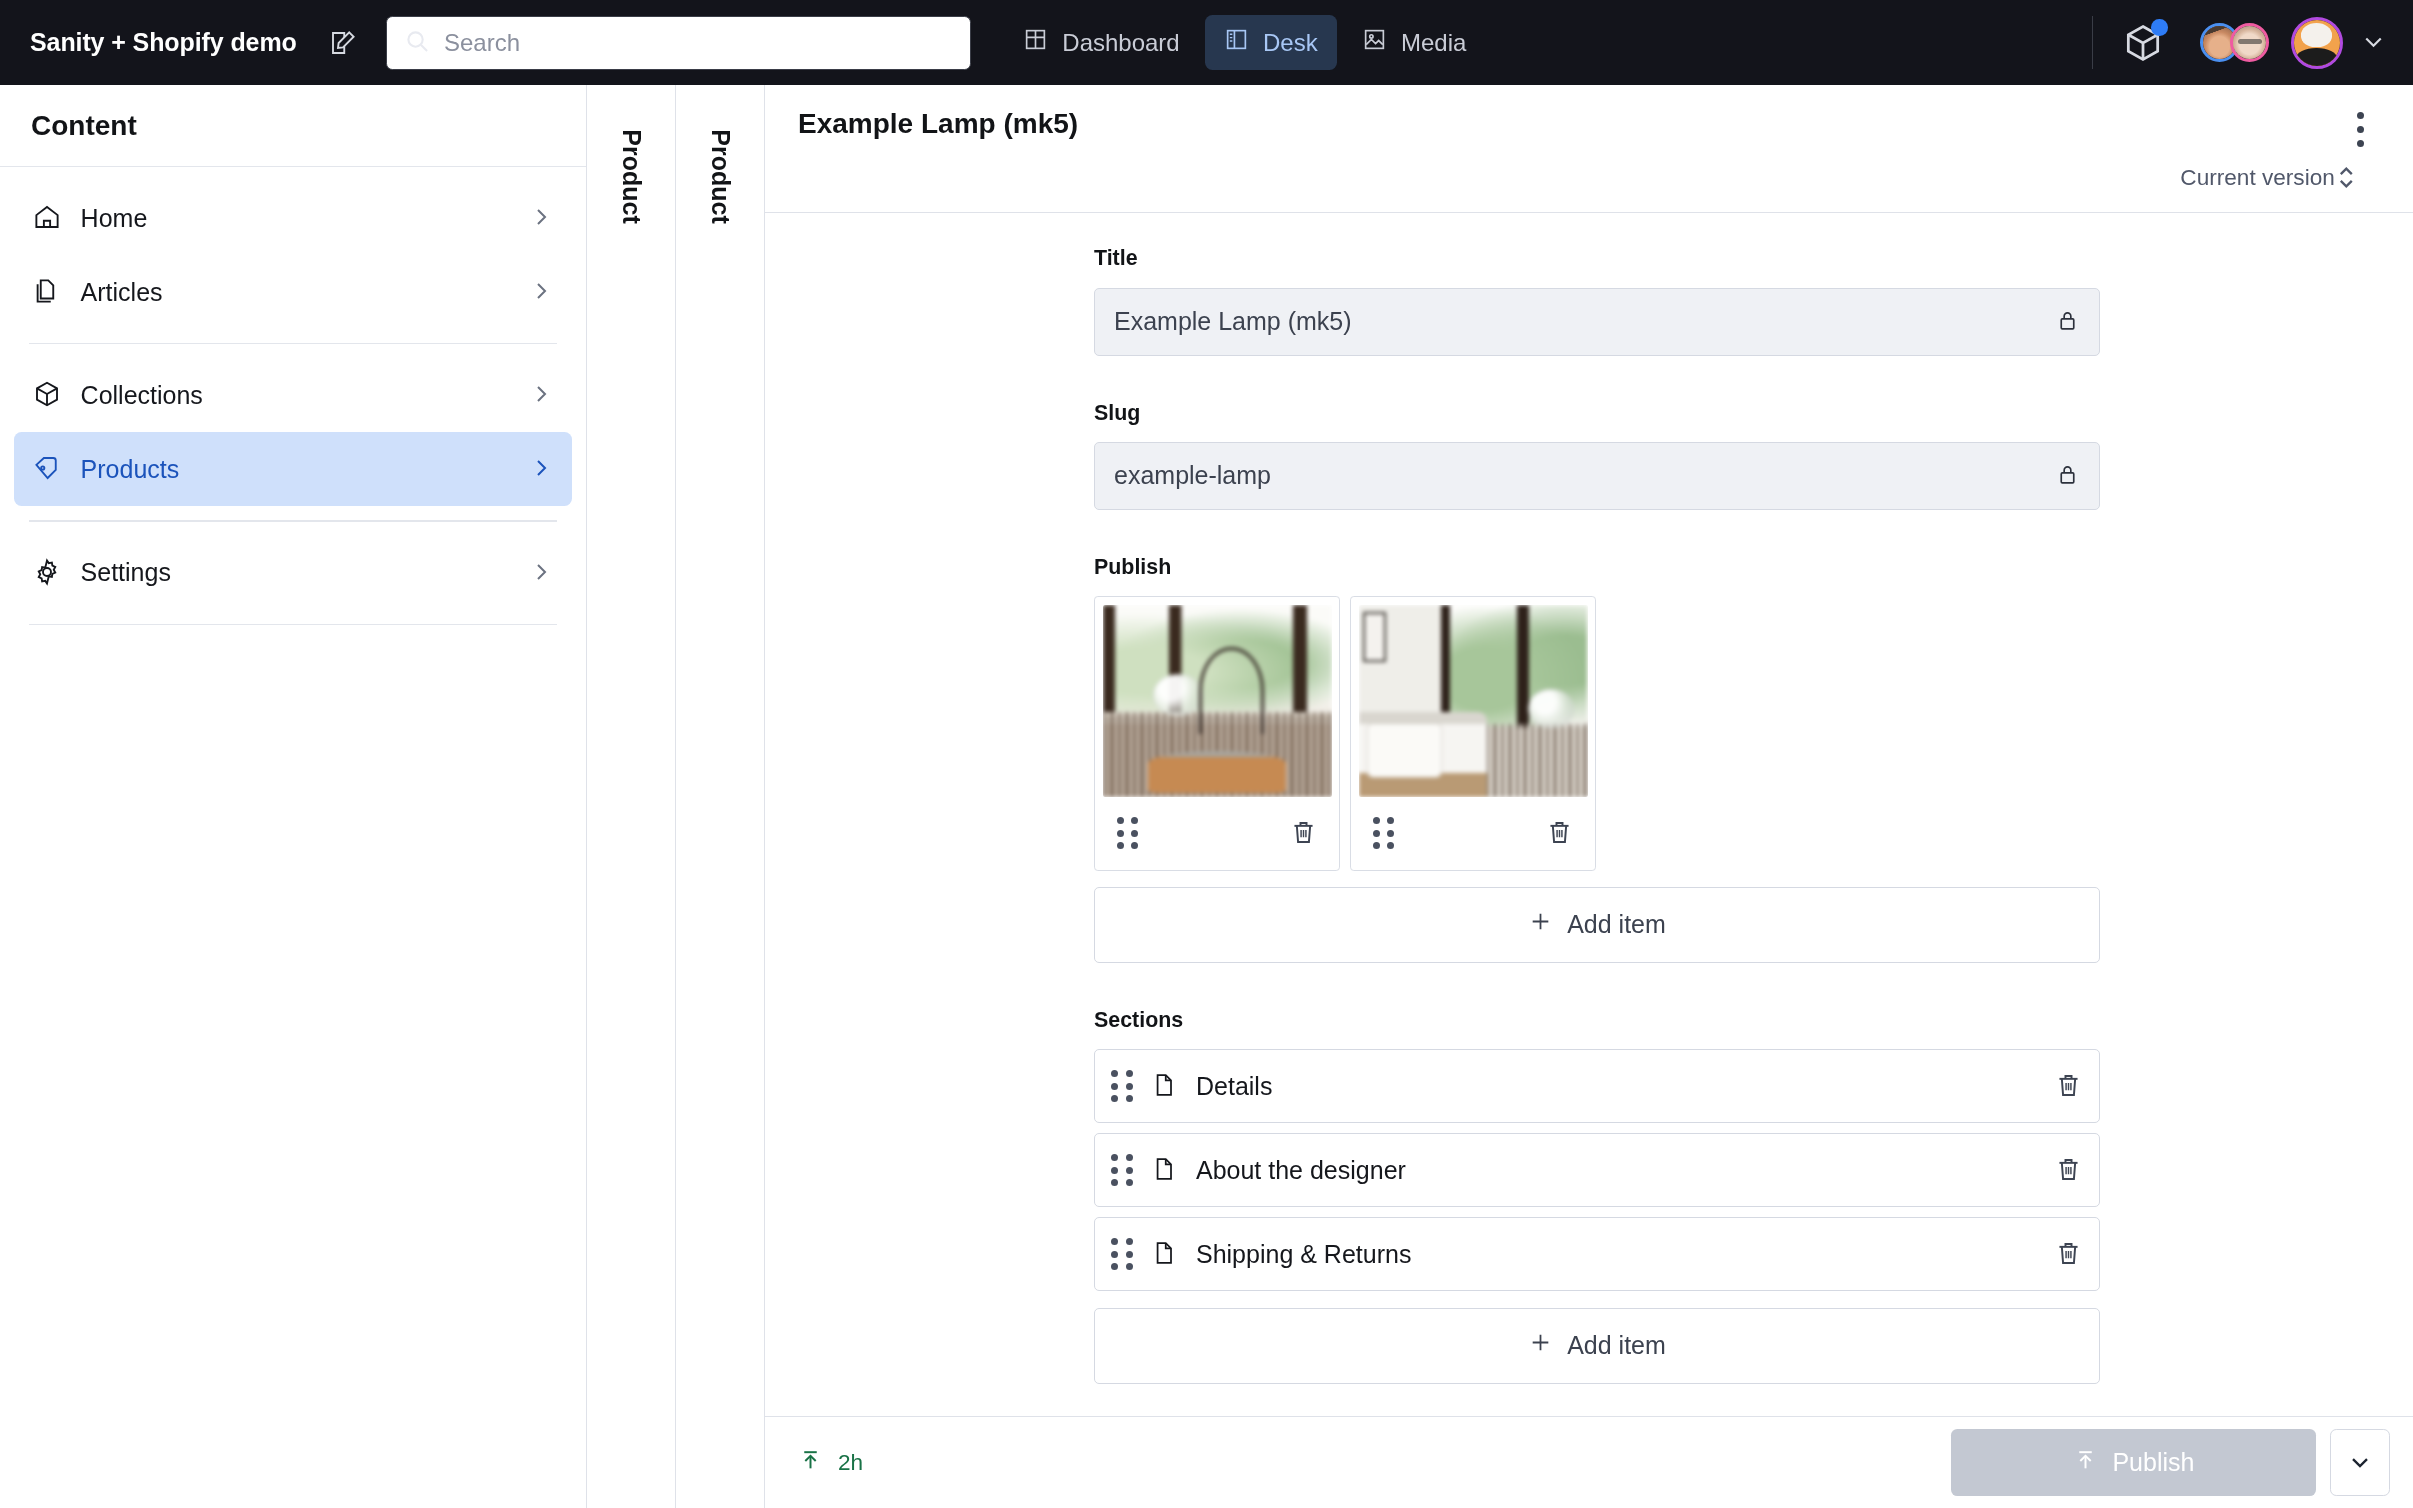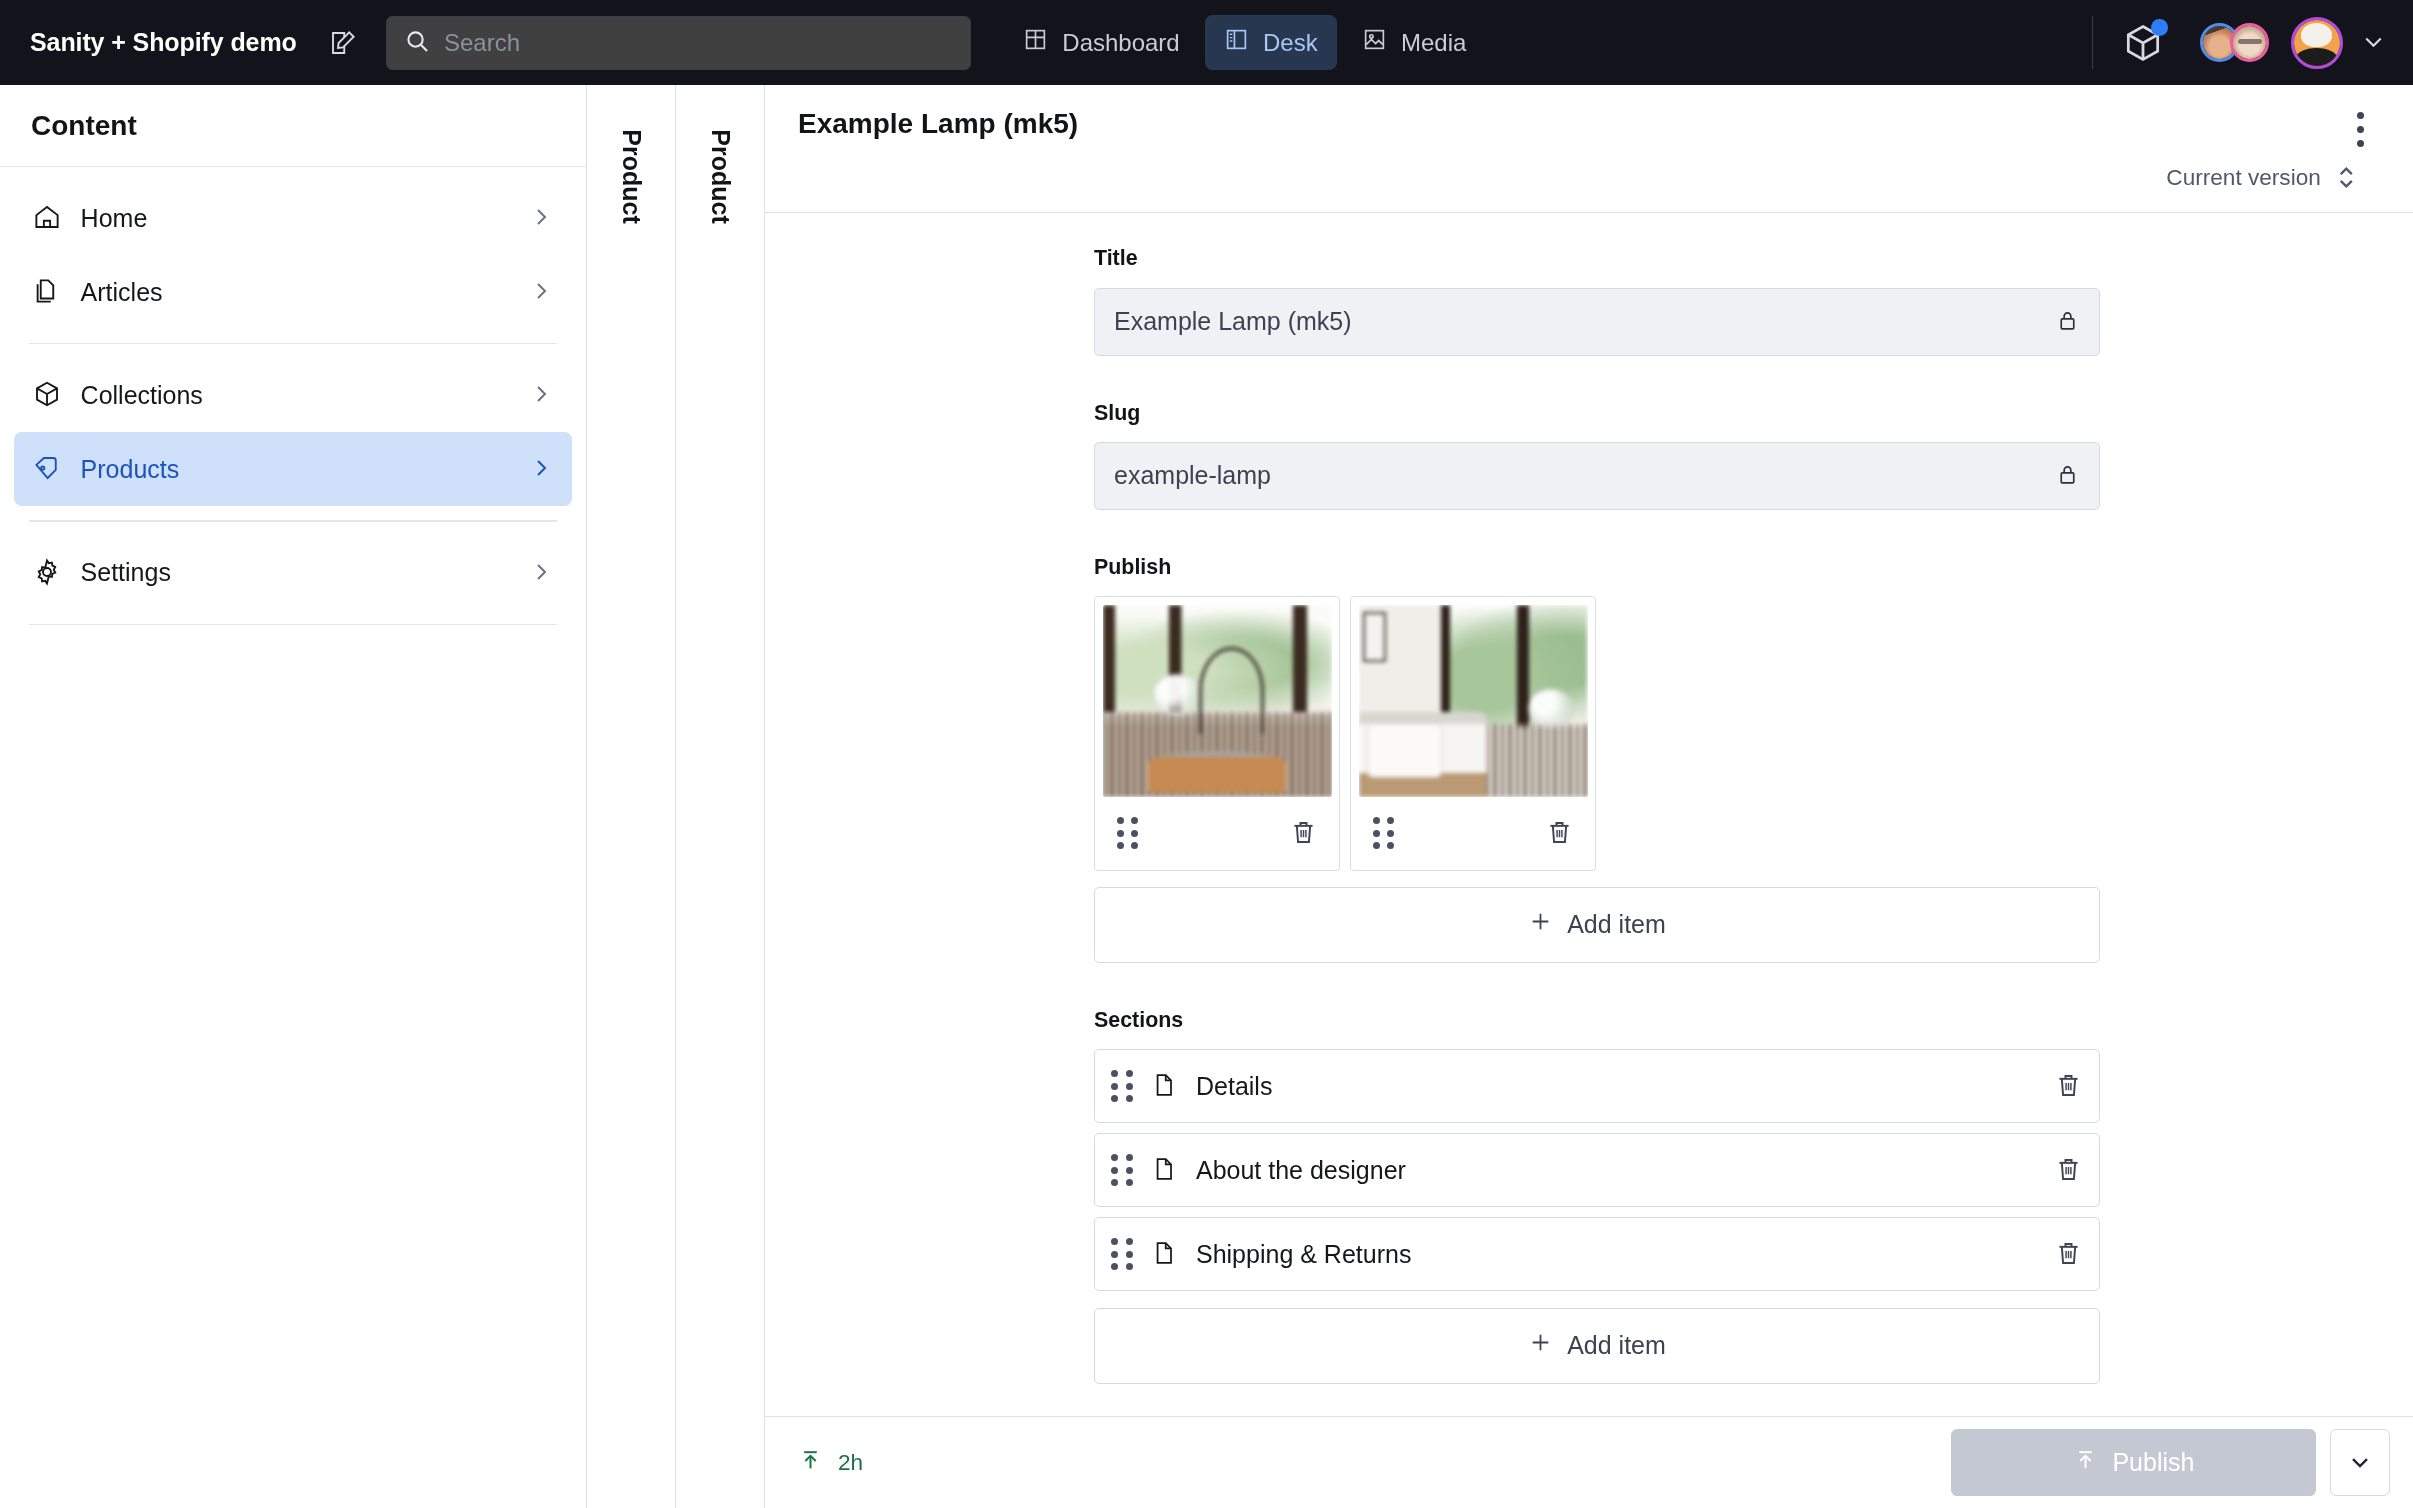--- a/index.html
+++ b/index.html
@@ -15,21 +15,21 @@
     height: 85px; background: #13141b; flex: 0 0 85px;
     display: flex; align-items: center; padding: 0 25px 0 30px; gap: 0;
   }
   .brand { color: #fff; font-size: 25px; font-weight: bold; letter-spacing: -0.1px; white-space: nowrap; }
   .compose-btn {
     width: 48px; height: 48px; margin-left: 22.6px; border-radius: 5px;
     display: flex; align-items: center; justify-content: center;
   }
   .searchbox {
     margin-left: 19px; width: 585px; height: 54px;
-    border: 1.3px solid #3a3d47; border-radius: 6.3px; background: #404040;
+    border: 1.3px solid #3a3d47; border-radius: 6.3px; background: #ffffff;
     display: flex; align-items: center; padding: 0 16.3px; gap: 14px;
   }
   .search-ph { color: #8b909e; font-size: 24px; }
   .navlinks { display: flex; align-items: center; gap: 6.3px; margin-left: 33px; }
   .navlink {
     display: flex; align-items: center; gap: 14px; height: 55px;
     padding: 0 19px; border-radius: 7.5px; color: #c9ccd6; font-size: 24px;
   }
   .navlink.active { background: #27374f; color: #a8c7f5; }
   .nav-right { margin-left: auto; display: flex; align-items: center; gap: 0; }
@@ -89,21 +89,21 @@
     font-size: 25px; font-weight: bold; color: #121417; white-space: nowrap;
   }
 
   
   .doc { flex: 1; display: flex; flex-direction: column; min-width: 0; background: #fff; }
   .doc-head { padding: 22.6px 33px 0 33px; position: relative; border-bottom: 1.3px solid #dfe2e9; }
   .doc-title { font-size: 28px; font-weight: bold; color: #121417; }
   .dots-menu { position: absolute; right: 35px; top: 22.6px; width: 35px; height: 43px;
     display: flex; flex-direction: column; align-items: center; justify-content: center; gap: 7px; }
   .dot3 { width: 7px; height: 7px; border-radius: 50%; background: #3d4452; }
-  .version-row { display: flex; align-items: center; justify-content: flex-end; gap: 14px;
+  .version-row { display: flex; align-items: center; justify-content: flex-end; 
     padding: 21.4px 22.6px 16.3px 0; }
   .version-label { font-size: 22.6px; color: #51586a; }
 
   .doc-body { flex: 1; overflow: hidden; padding: 33px 0 0 0; }
   .form { width: 1006px; margin-left: 329px; }
   .field { margin-bottom: 45px; }
   .flabel { font-size: 21.4px; font-weight: bold; color: #121417; margin-bottom: 16.3px; }
   .finput {
     height: 68px; background: #eff1f5; border: 1.3px solid #d5d9e2; border-radius: 5px;
     display: flex; align-items: center; padding: 0 19px;

